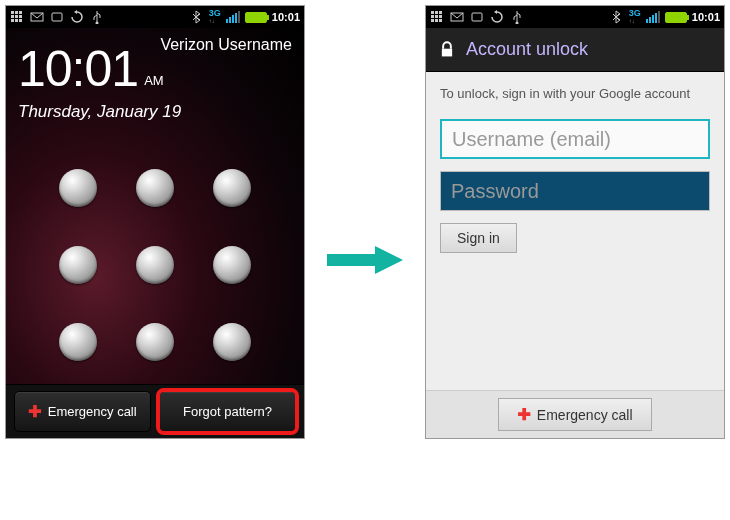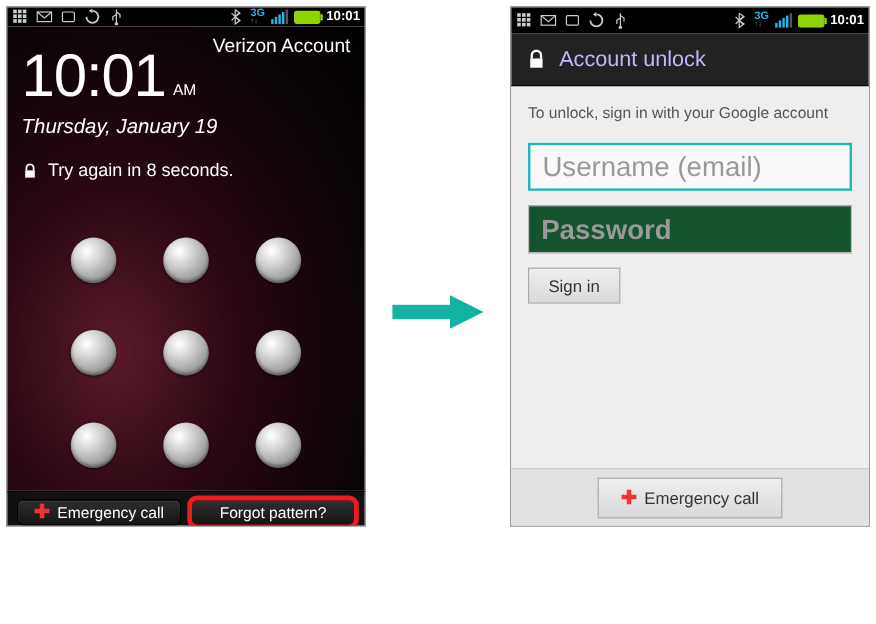--- a/index.html
+++ b/index.html
@@ -95,25 +95,25 @@
     height:44px; background:#222; color:#c4b5fd; display:flex; align-items:center; gap:10px;
     padding:0 12px; font-size:18px; font-weight:300; border-bottom:1px solid #000;
   }
   .unlockbody {
     flex:1; background:#eee; color:#555; padding:14px 14px 10px;
     display:flex; flex-direction:column;
   }
   .instr{ font-size:13px; color:#555; margin-bottom:18px;}
   .afield {
     width:100%; height:40px; background:#fafafa; border:1px solid #bbb;
-    margin-bottom:12px; padding:0 10px; font-size:23px; color:#999;
+    margin-bottom:12px; padding:0 10px; font-size:20px; color:#999;
     display:flex; align-items:center;
   }
   .afield.focus{ border:2px solid #1fb6c4; }
-  .afield.pwd{ background:#14532d;font-weight:bold; }
+  .afield.pwd{ background:#0c4a6e; }
   .signrow{ display:flex; justify-content:flex-start; }
   .signbtn{
     padding:6px 16px; font-size:14px; color:#333;
     background:linear-gradient(#efefef,#d9d9d9); border:1px solid #aaa;
   }
   .embar {
     height:48px; border-top:1px solid #ccc; display:flex; align-items:center; justify-content:center;
     background:#e2e2e2;
   }
   .embtn{
@@ -180,35 +180,26 @@
           <i></i>
           <i></i>
           <i></i>
         </span>
       <span class="battery"></span>
       <span style="font-weight:bold;">10:01</span>
     </div>
   </div>
 
   <div class="lockbody">
-    <div class="carrier">Verizon Account</div>
+    <div class="carrier">Verizon Username</div>
     <div class="clockrow">
       <div class="clock">10:01</div>
       <div class="ampm">AM</div>
     </div>
     <div class="date">Thursday, January 19</div>
-    <div class="lockmsg">
-      <span class="sb-ic">
-        <svg viewBox="0 0 14 14">
-            <rect x="3" y="6" width="8" height="6" fill="#fff"></rect>
-            <path d="M4 6 L4 4 A3 3 0 0 1 10 4 L10 6" fill="none" stroke="#fff" stroke-width="1.5"></path>
-          </svg>
-      </span>
-      <span>Try again in 8 seconds.</span>
-    </div>
     <div class="dots">
       <div class="dot"></div>
       <div class="dot"></div>
       <div class="dot"></div>
       <div class="dot"></div>
       <div class="dot"></div>
       <div class="dot"></div>
       <div class="dot"></div>
       <div class="dot"></div>
       <div class="dot"></div>

